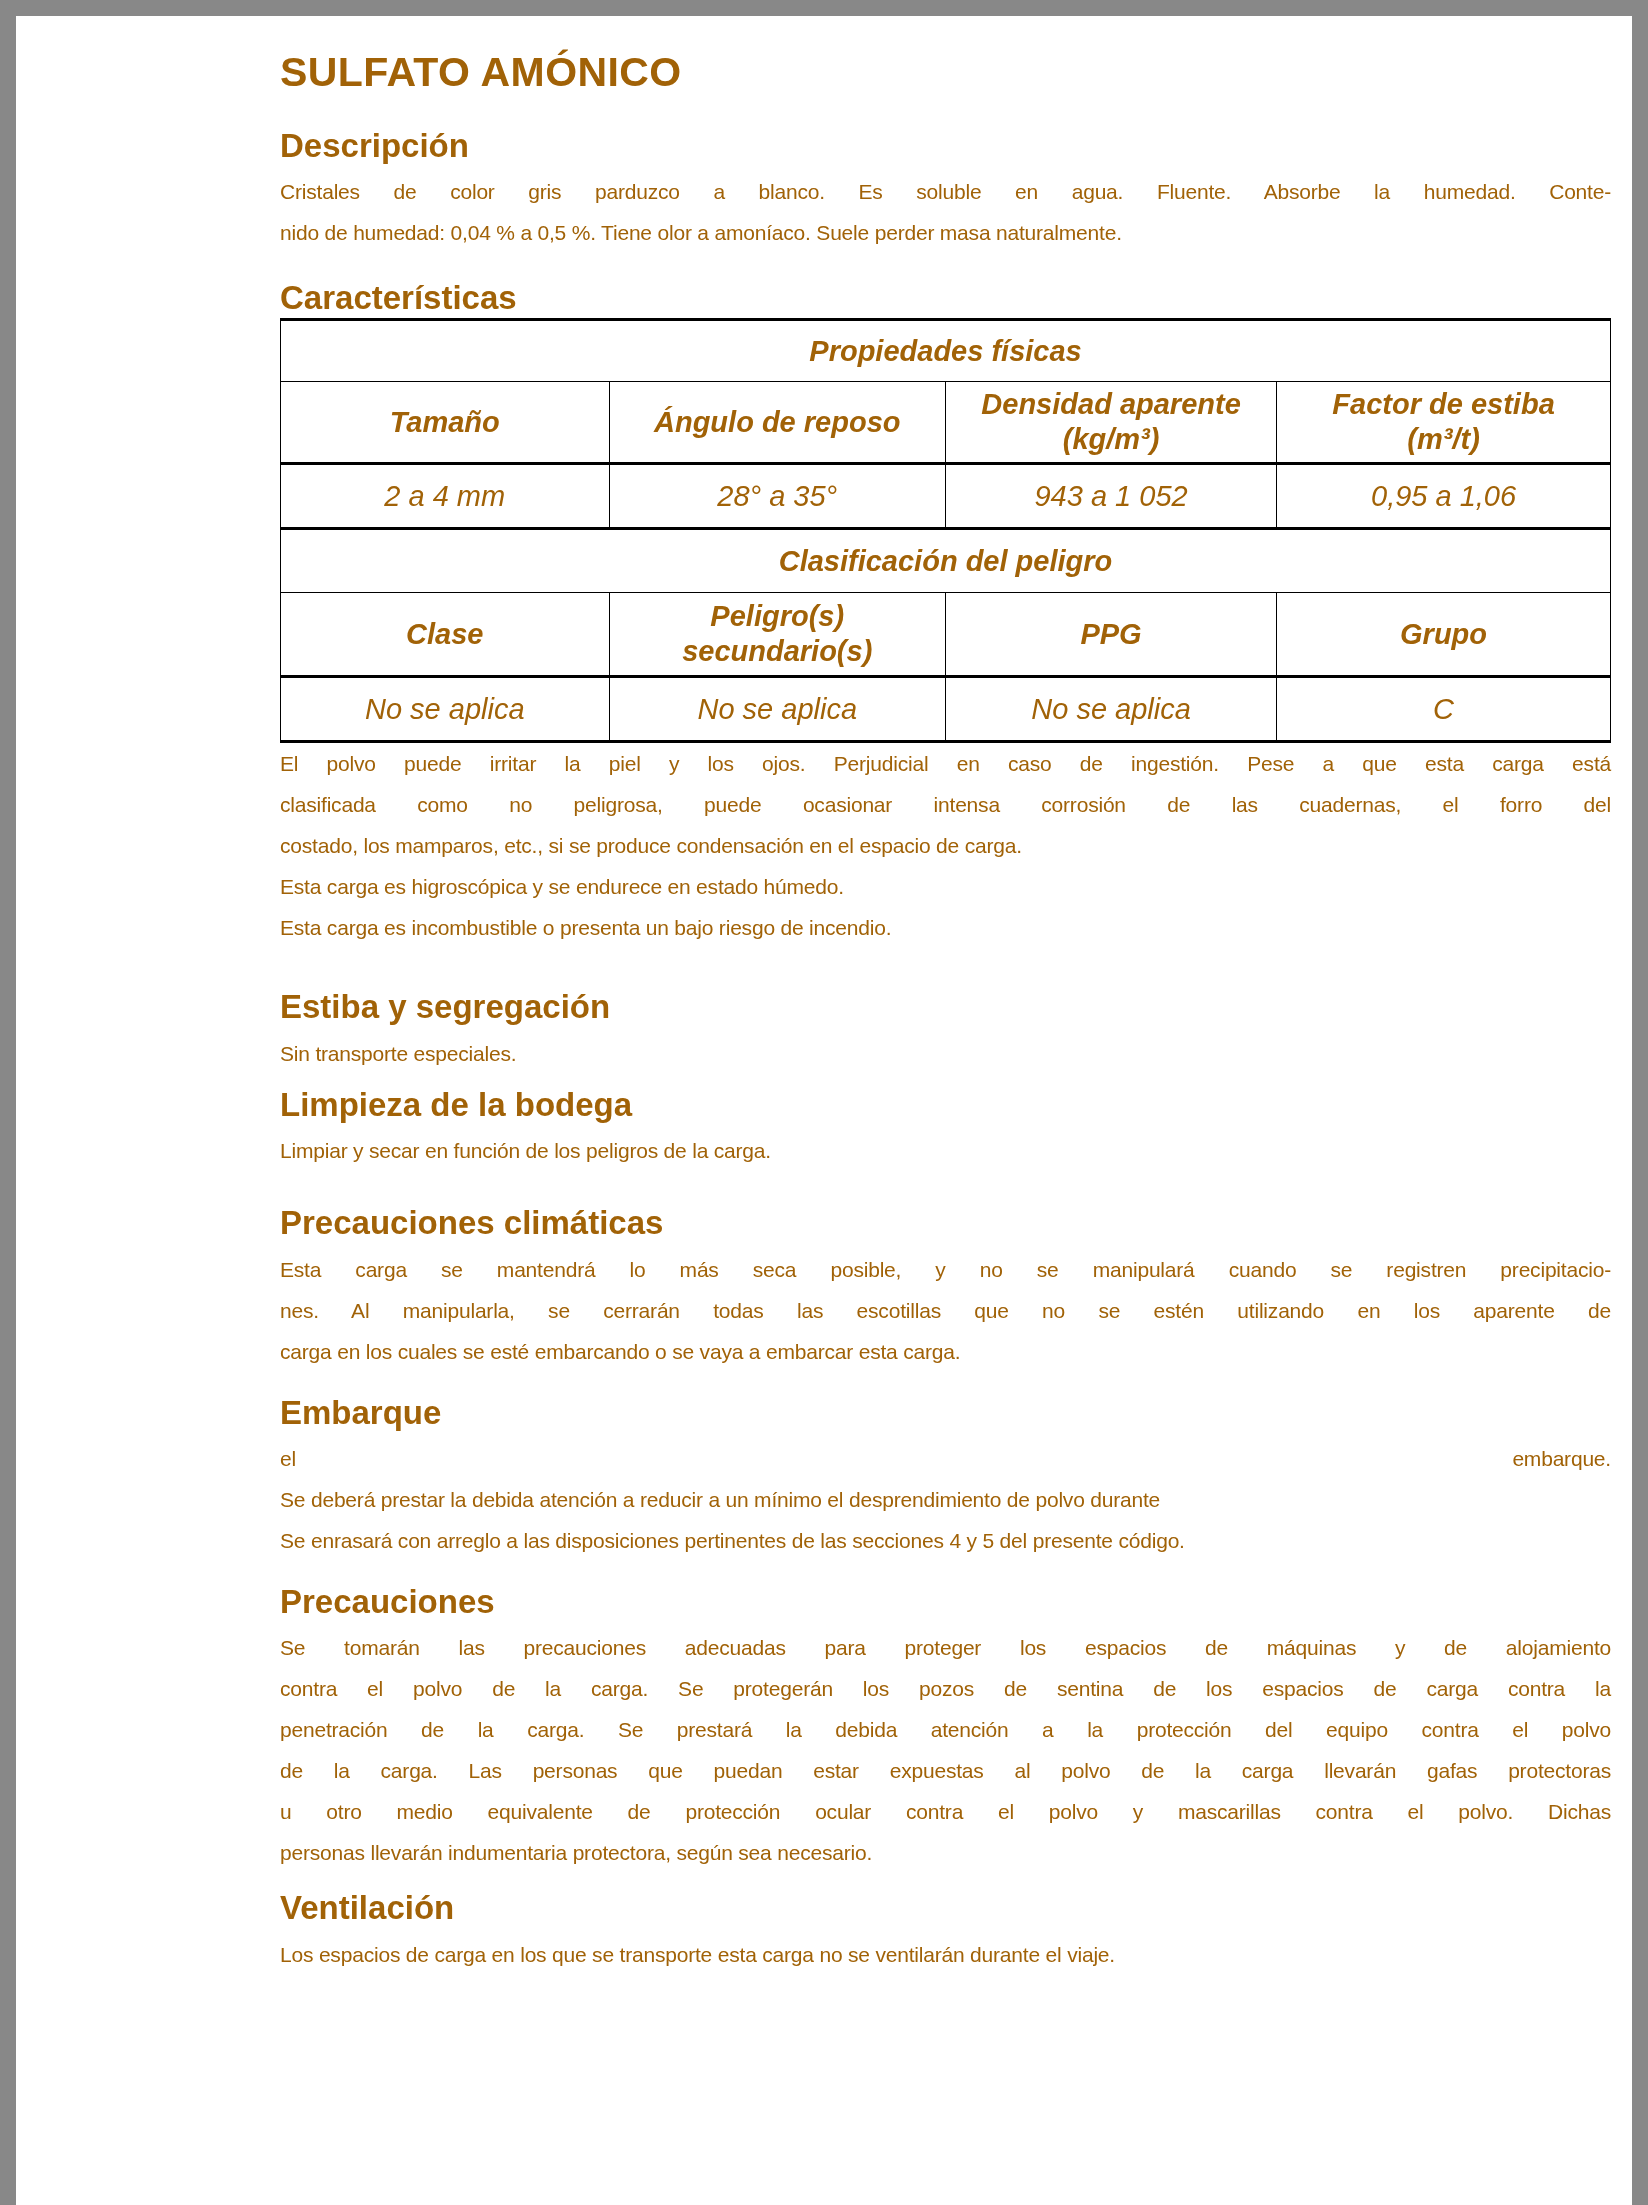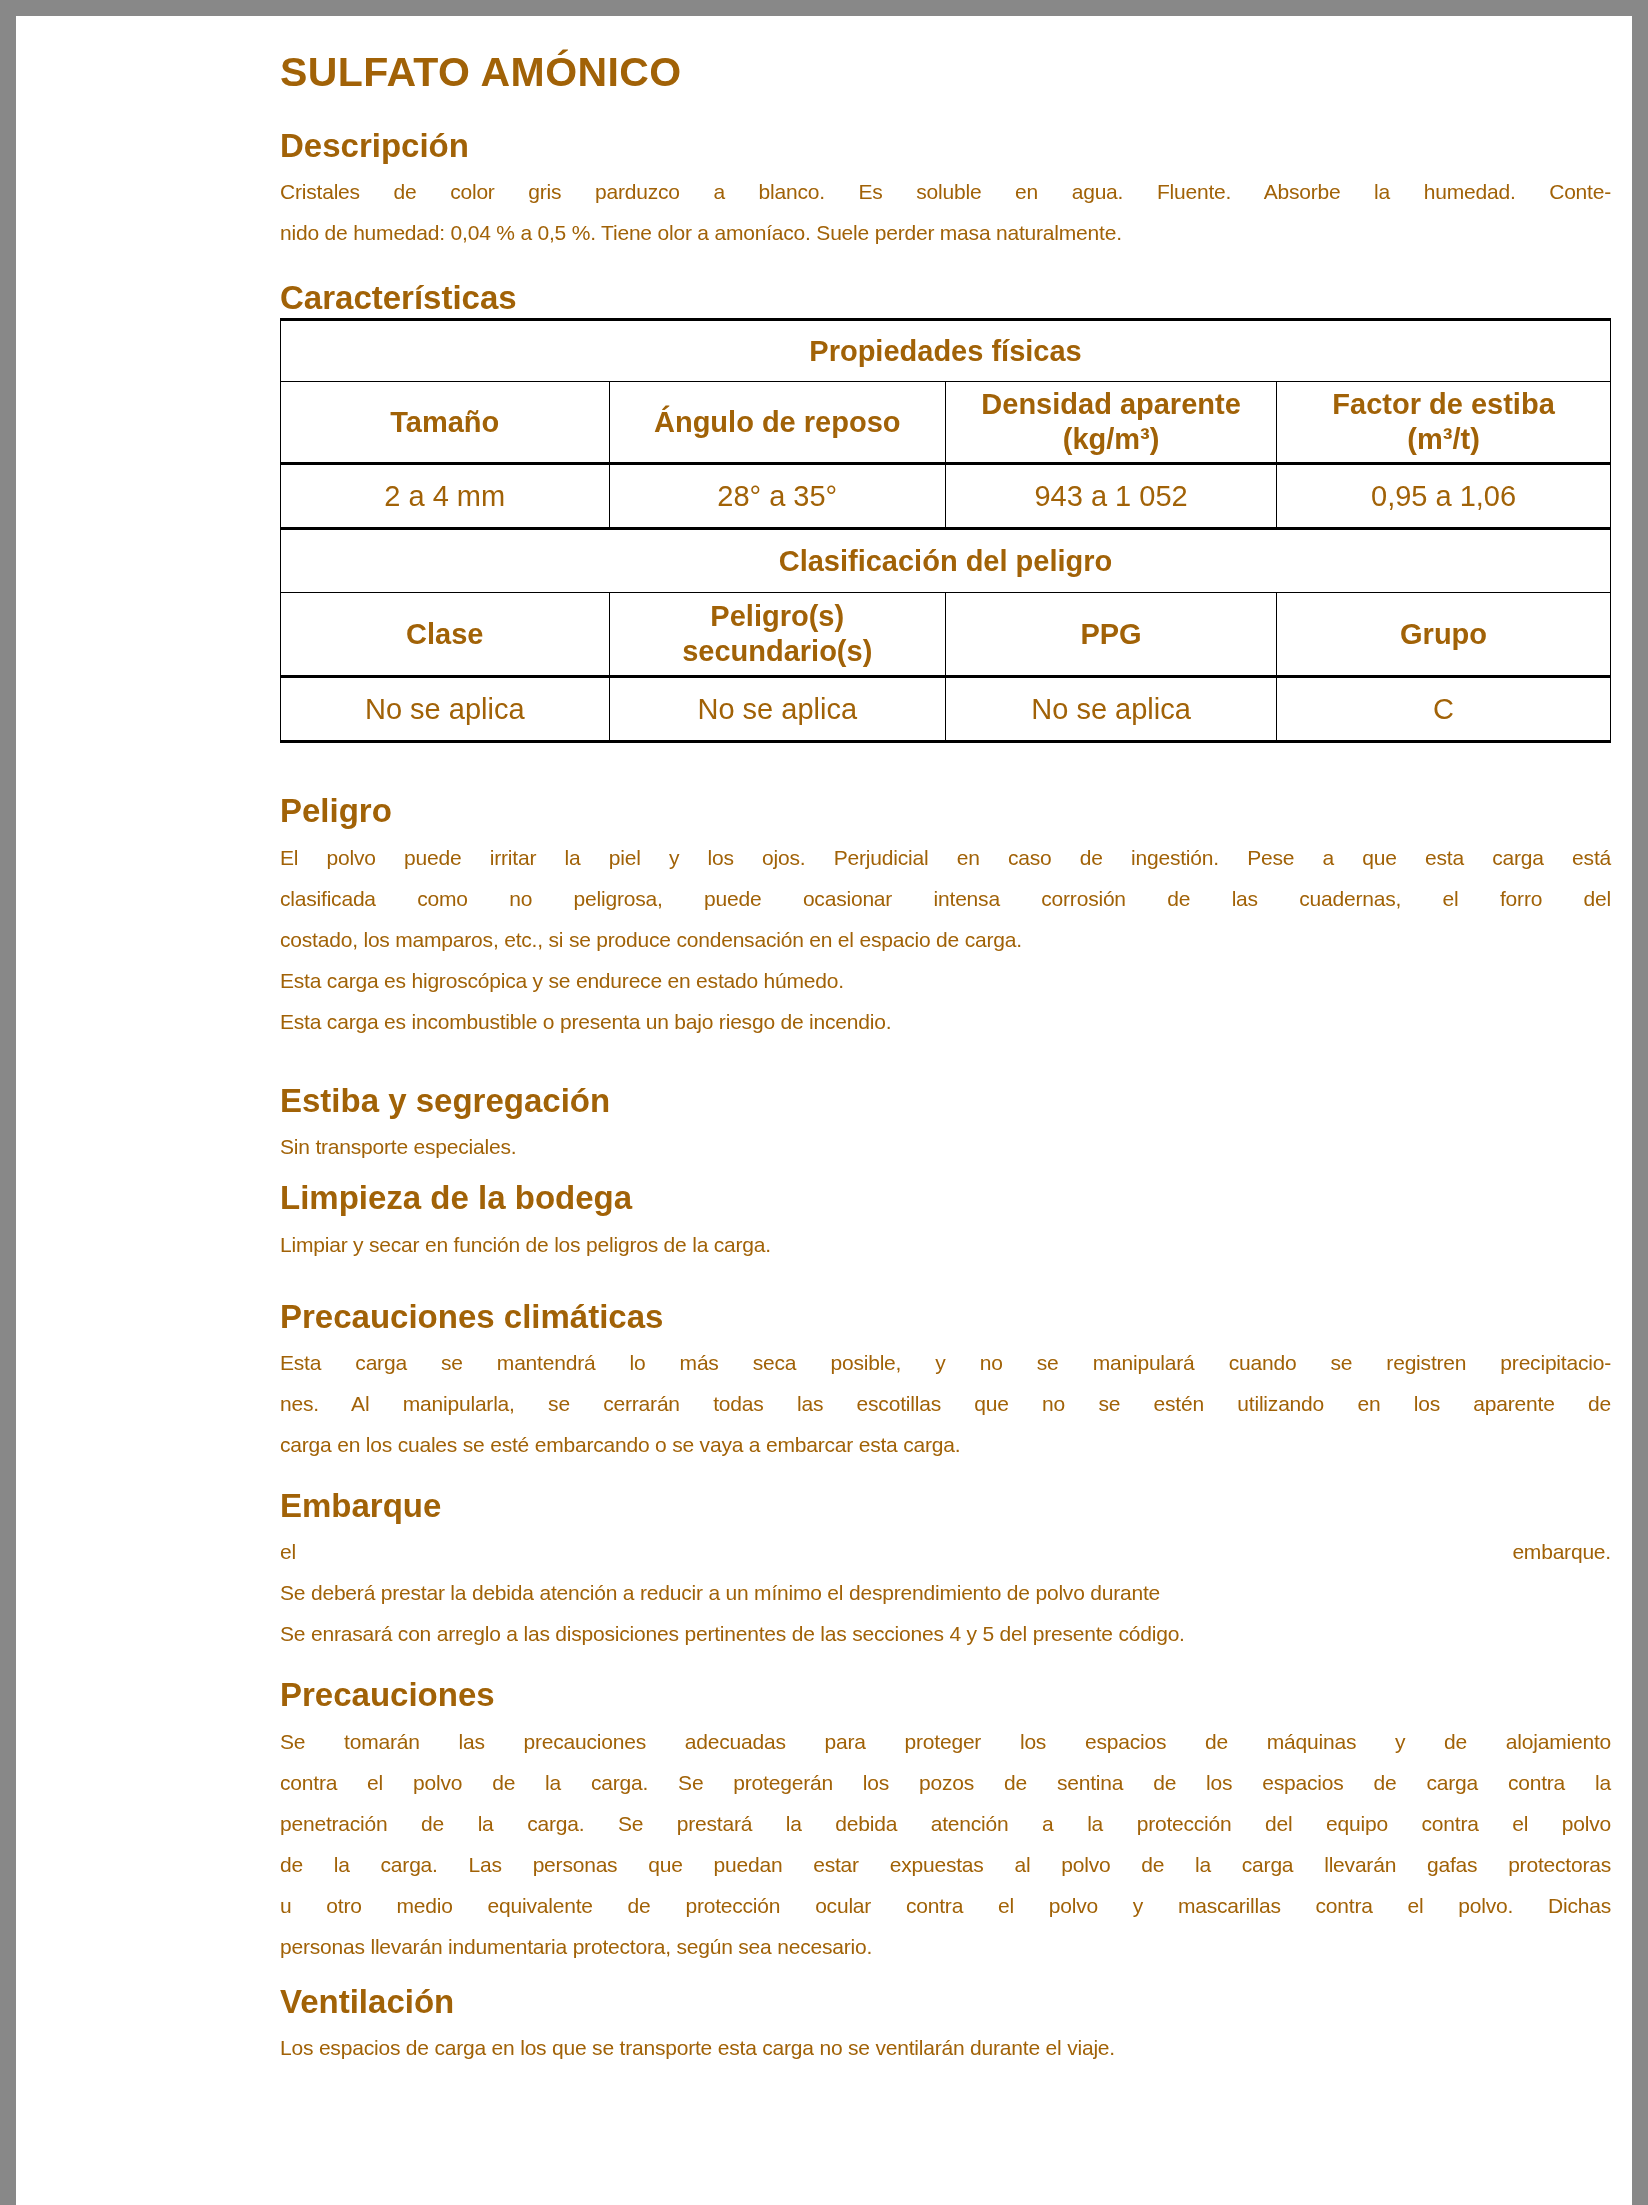--- a/index.html
+++ b/index.html
@@ -53,20 +53,21 @@
     margin-top:0;
   }
   table.props td{
     border:1.6px solid #000;
     text-align:center;
     vertical-align:middle;
     padding:1.6px 9.5px;
     font-size:29px;
     line-height:35px;
     white-space:pre-line;
+    font-style:italic;
   }
   table.props tr.thick td{border-bottom-width:3.2px;}
   table.props td.b{font-weight:bold;}
   tr.r1{height:62px;}
   tr.r2{height:82px;padding-left:18px;}
   tr.r3{height:65px;}
   tr.r4{height:64px;}
   tr.r5{height:84px;}
   tr.r6{height:65px;}
 </style>
@@ -128,21 +129,20 @@
             <td>No se aplica</td>
             <td>No se aplica</td>
             <td>No se aplica</td>
             <td>C</td>
           </tr>
         </tbody>
       </table>
     </section>
 
     <section class="s-peligro">
-      <h2>Peligro</h2>
       <div class="para">
           <div class="line">El polvo puede irritar la piel y los ojos. Perjudicial en caso de ingestión. Pese a que esta carga está</div>
           <div class="line">clasificada como no peligrosa, puede ocasionar intensa corrosión de las cuadernas, el forro del</div>
           <div class="line">costado, los mamparos, etc., si se produce condensación en el espacio de carga.</div>
         </div>
       <div class="para">
           <div class="line">Esta carga es higroscópica y se endurece en estado húmedo.</div>
         </div>
       <div class="para">
           <div class="line">Esta carga es incombustible o presenta un bajo riesgo de incendio.</div>

